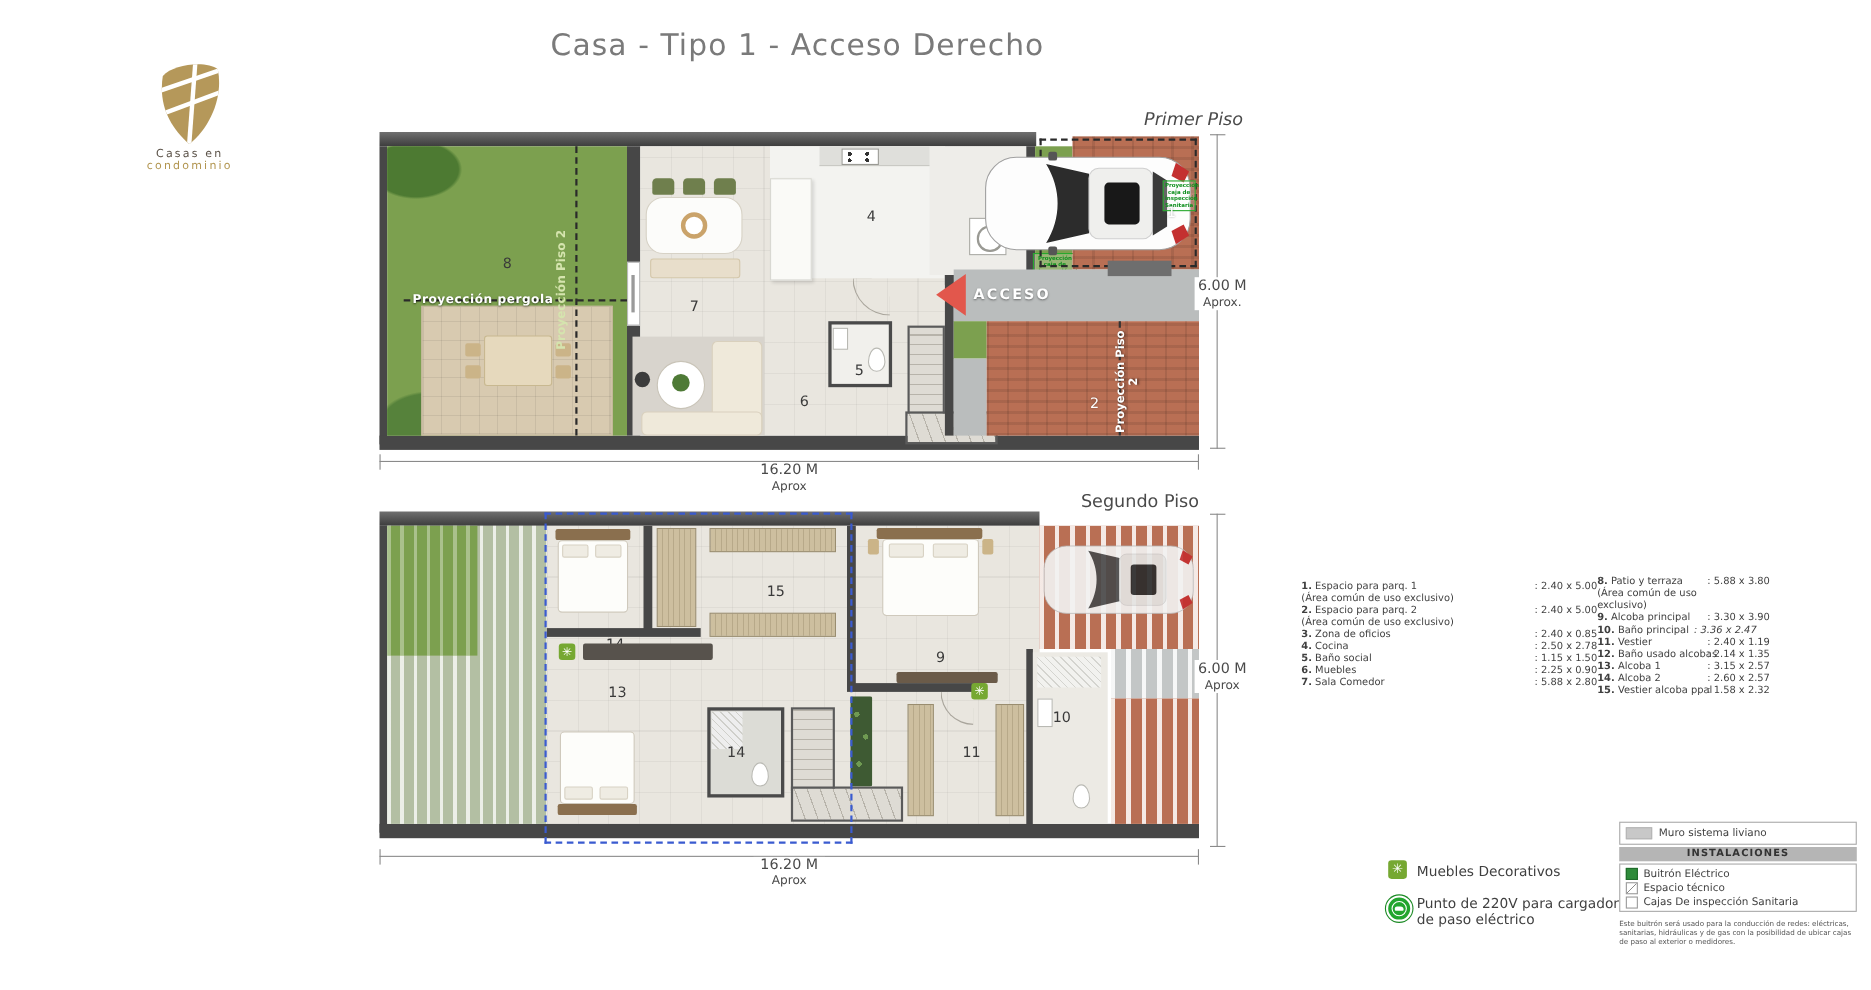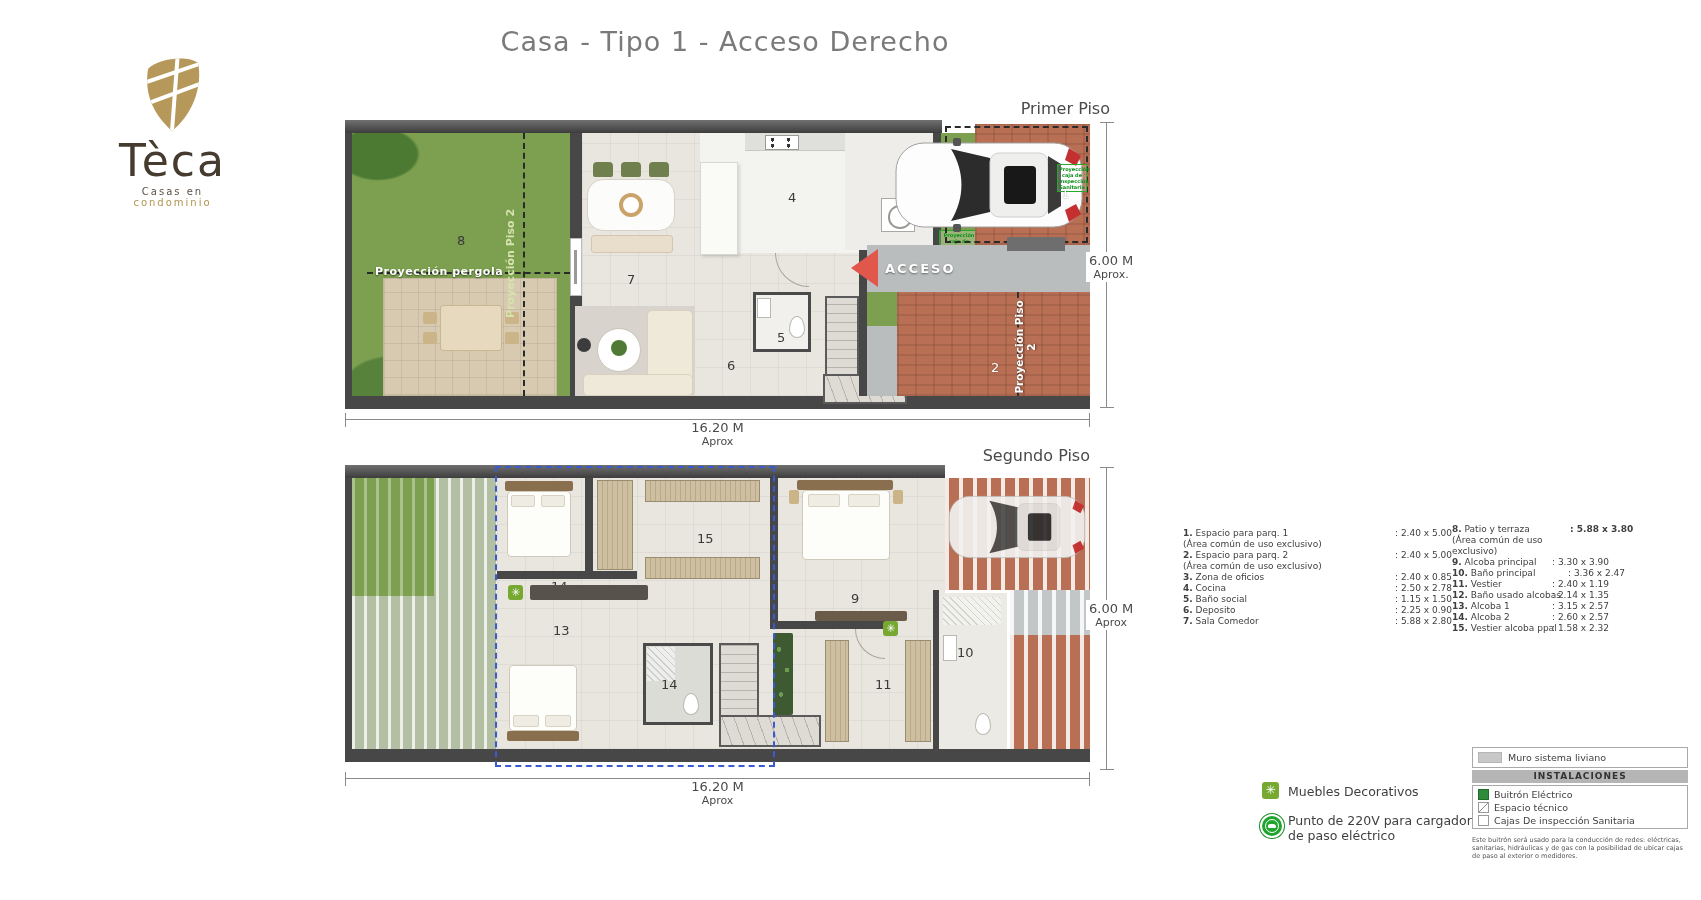--- a/index.html
+++ b/index.html
@@ -117,32 +117,31 @@
             </clipPath>
           </defs>
         <path d="M30 76 C12 60 2 40 6 14 C16 3 46 0 56 8 C61 32 50 60 30 76 Z" fill="#b5985a"></path>
         <g clip-path="url(#leafclip)" stroke="#ffffff" stroke-width="4" fill="none">
           <line x1="-4" y1="30" x2="66" y2="6"></line>
           <line x1="-4" y1="52" x2="66" y2="26"></line>
           <line x1="30" y1="76" x2="36" y2="-4"></line>
         </g>
       </svg>
     </div>
-    <div class="brand-name">Tèca</div>
     <div class="brand-tag">
       <span>Casas en</span>
       <span class="gold">condominio</span>
     </div>
   </div>
 
   <div class="abs" style="left:400px;top:22px;width:650px;">
     <div class="title2">Casa - Tipo 1 - Acceso Derecho</div>
   </div>
 
-  <div class="abs floor-label" style="left:920px;top:99px;">Primer Piso</div>
+  <div class="abs floor-label" style="left:940px;top:99px;font-style:italic;">Primer Piso</div>
   <div class="abs floor-label" style="left:900px;top:446px;">Segundo Piso</div>
 
   <div class="plan" style="left:345px;top:120px;width:745px;height:290px;">
     <div class="topband" style="left:0;top:0;width:597px;height:13px;"></div>
     <div class="wall" style="left:0;top:13px;width:7px;height:271px;"></div>
     <div class="wall" style="left:0;top:276px;width:745px;height:13px;"></div>
 
     <div class="grass" style="left:7px;top:13px;width:218px;height:263px;"></div>
     <div class="pergola-tiles" style="left:38px;top:158px;width:174px;height:118px;"></div>
 
@@ -346,30 +345,30 @@
   </div>
 
   <div class="legend-col" style="left:1183px;top:528px;width:268px;">
     <div class="lrow"><span class="lnum">1.</span> <span>Espacio para parq. 1</span><span class="lsize" style="left:212px;">: 2.40 x 5.00</span></div>
     <div class="lrow sub"><span>(Área común de uso exclusivo)</span></div>
     <div class="lrow"><span class="lnum">2.</span> <span>Espacio para parq. 2</span><span class="lsize" style="left:212px;">: 2.40 x 5.00</span></div>
     <div class="lrow sub"><span>(Área común de uso exclusivo)</span></div>
     <div class="lrow"><span class="lnum">3.</span> <span>Zona de oficios</span><span class="lsize" style="left:212px;">: 2.40 x 0.85</span></div>
     <div class="lrow"><span class="lnum">4.</span> <span>Cocina</span><span class="lsize" style="left:212px;">: 2.50 x 2.78</span></div>
     <div class="lrow"><span class="lnum">5.</span> <span>Baño social</span><span class="lsize" style="left:212px;">: 1.15 x 1.50</span></div>
-    <div class="lrow"><span class="lnum">6.</span> <span>Deposito</span><span class="lsize" style="left:212px;">: 2.25 x 0.90</span></div>
+    <div class="lrow"><span class="lnum">6.</span> <span>Muebles</span><span class="lsize" style="left:212px;">: 2.25 x 0.90</span></div>
     <div class="lrow"><span class="lnum">7.</span> <span>Sala Comedor</span><span class="lsize" style="left:212px;">: 5.88 x 2.80</span></div>
   </div>
 
   <div class="legend-col" style="left:1452px;top:524px;width:200px;">
-    <div class="lrow"><span class="lnum">8.</span> <span>Patio y terraza</span><span class="lsize" style="left:118px;font-weight:bold;">: 5.88 x 3.80</span></div>
+    <div class="lrow"><span class="lnum">8.</span> <span>Patio y terraza</span><span class="lsize" style="left:100px;">: 5.88 x 3.80</span></div>
     <div class="lrow sub"><span>(Área común de uso</span></div>
     <div class="lrow sub"><span>exclusivo)</span></div>
     <div class="lrow"><span class="lnum">9.</span> <span>Alcoba principal</span><span class="lsize" style="left:100px;">: 3.30 x 3.90</span></div>
-    <div class="lrow"><span class="lnum">10.</span> <span>Baño principal</span><span class="lsize" style="left:116px;">: 3.36 x 2.47</span></div>
+    <div class="lrow"><span class="lnum">10.</span> <span>Baño principal</span><span class="lsize" style="left:88px;font-style:italic;">: 3.36 x 2.47</span></div>
     <div class="lrow"><span class="lnum">11.</span> <span>Vestier</span><span class="lsize" style="left:100px;">: 2.40 x 1.19</span></div>
     <div class="lrow"><span class="lnum">12.</span> <span>Baño usado alcobas</span><span class="lsize" style="left:100px;">: 2.14 x 1.35</span></div>
     <div class="lrow"><span class="lnum">13.</span> <span>Alcoba 1</span><span class="lsize" style="left:100px;">: 3.15 x 2.57</span></div>
     <div class="lrow"><span class="lnum">14.</span> <span>Alcoba 2</span><span class="lsize" style="left:100px;">: 2.60 x 2.57</span></div>
     <div class="lrow"><span class="lnum">15.</span> <span>Vestier alcoba ppal</span><span class="lsize" style="left:100px;">: 1.58 x 2.32</span></div>
   </div>
 
 
   <div class="asterisk" style="left:1262px;top:782px;width:17px;height:17px;line-height:17px;font-size:12px;">✳</div>
   <div class="sym-label" style="left:1288px;top:784px;">Muebles Decorativos</div>

